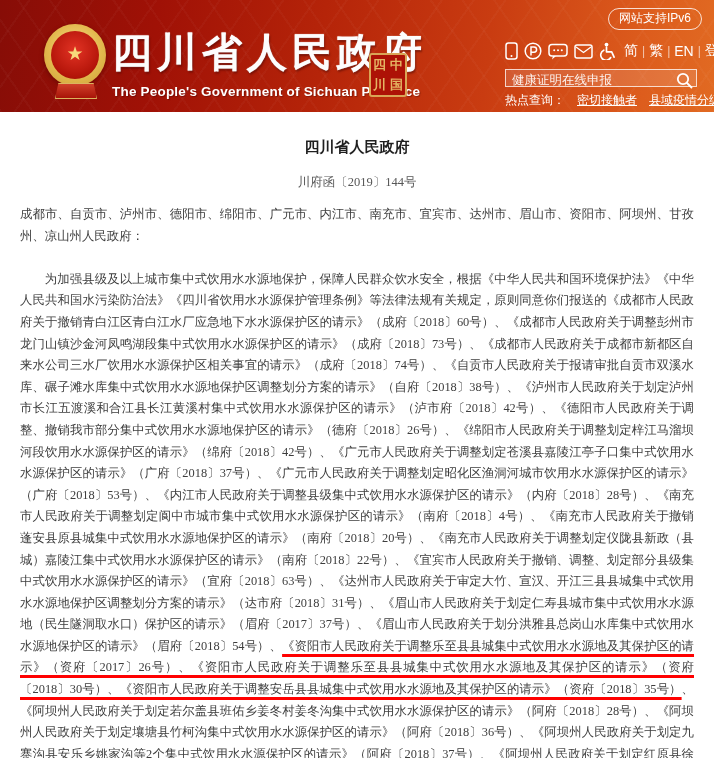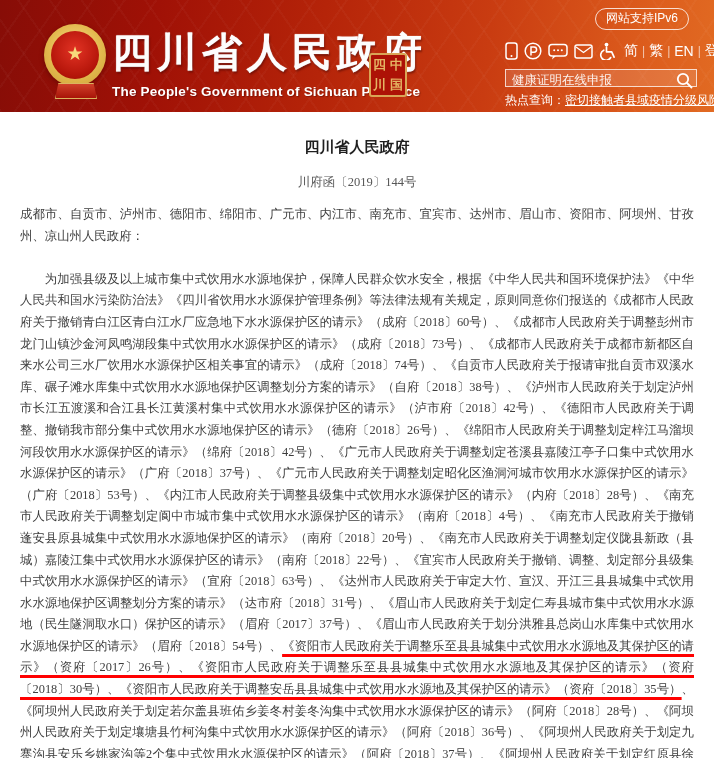--- a/index.html
+++ b/index.html
@@ -18,21 +18,21 @@
   }
   .header::before {
     content: "";
     position: absolute; inset: 0;
     background:
       repeating-linear-gradient(55deg, rgba(255,255,255,0.028) 0 2px, transparent 2px 26px),
       repeating-linear-gradient(-55deg, rgba(255,255,255,0.028) 0 2px, transparent 2px 26px);
     pointer-events: none;
   }
   .ipv6-badge {
-    position: absolute; top: 8px; right: 25px;
+    position: absolute; top: 8px; right: 12px;
     padding: 1px 10px 2px;
     border: 1px solid rgba(255,255,255,0.8);
     border-radius: 11px;
     color: #fff; font-size: 12px;
   }
   .emblem {
     position: absolute; left: 44px; top: 24px;
     width: 62px; height: 62px; border-radius: 50%;
     background: radial-gradient(circle at 50% 42%, #f8e092 0%, #e3b94e 55%, #caa034 100%);
     display: flex; align-items: center; justify-content: center;
@@ -104,21 +104,21 @@
     font-family: "Liberation Sans", "DejaVu Sans", sans-serif;
   }
   .search-box input::placeholder { color: rgba(255,255,255,0.92); opacity: 1; }
   .search-btn {
     position: absolute; right: 3px; top: 2px;
     width: 18px; height: 18px;
     background: transparent; border: none; padding: 0; cursor: pointer;
   }
   .hot-row {
     margin-top: 5px;
-    display: flex; 
+    display: flex; gap: 12px;
     font-size: 12px; color: #fff; white-space: nowrap;
   }
   .hot-item { cursor: pointer; text-decoration: underline; }
   
   .doc {
     padding: 26px 7px 0;
     color: #3d3d3d;
     font-family: "Liberation Serif", "DejaVu Serif", serif;
   }
   .doc-issuer, .doc-title {

